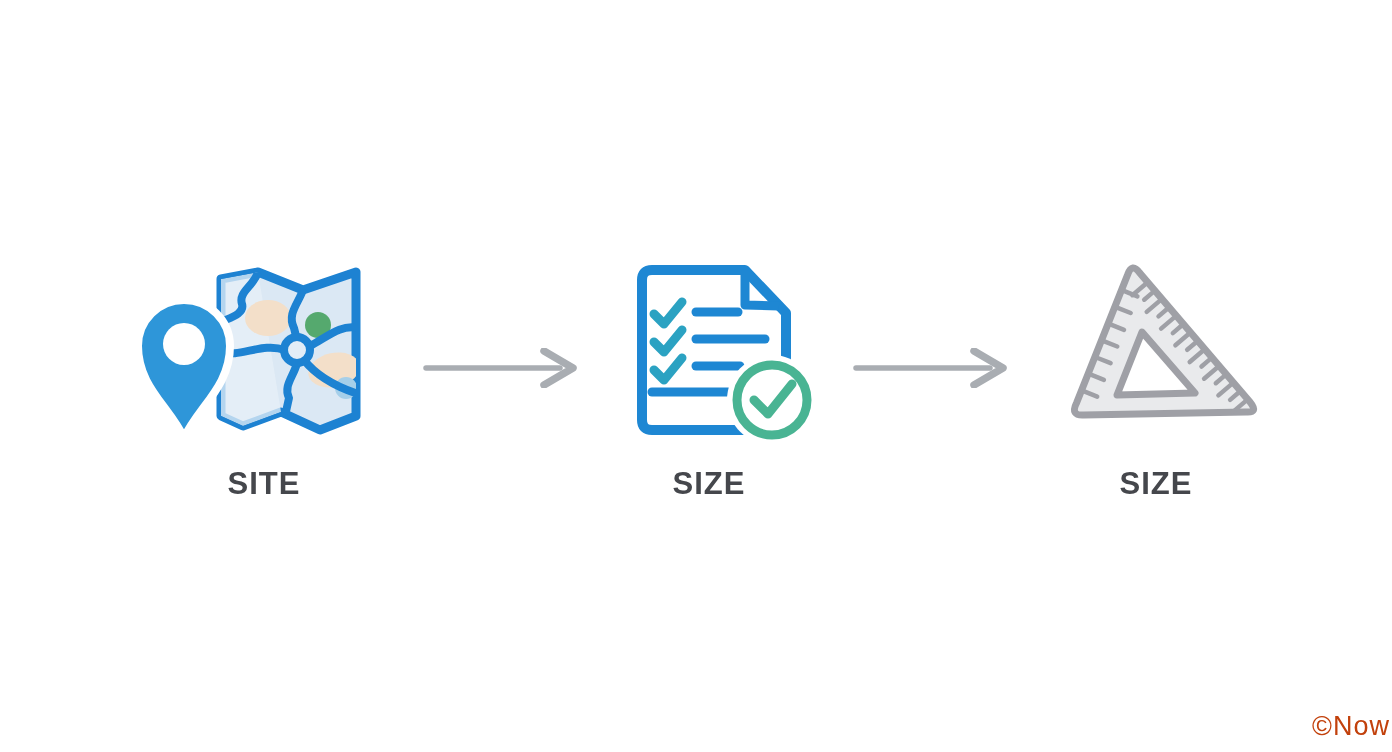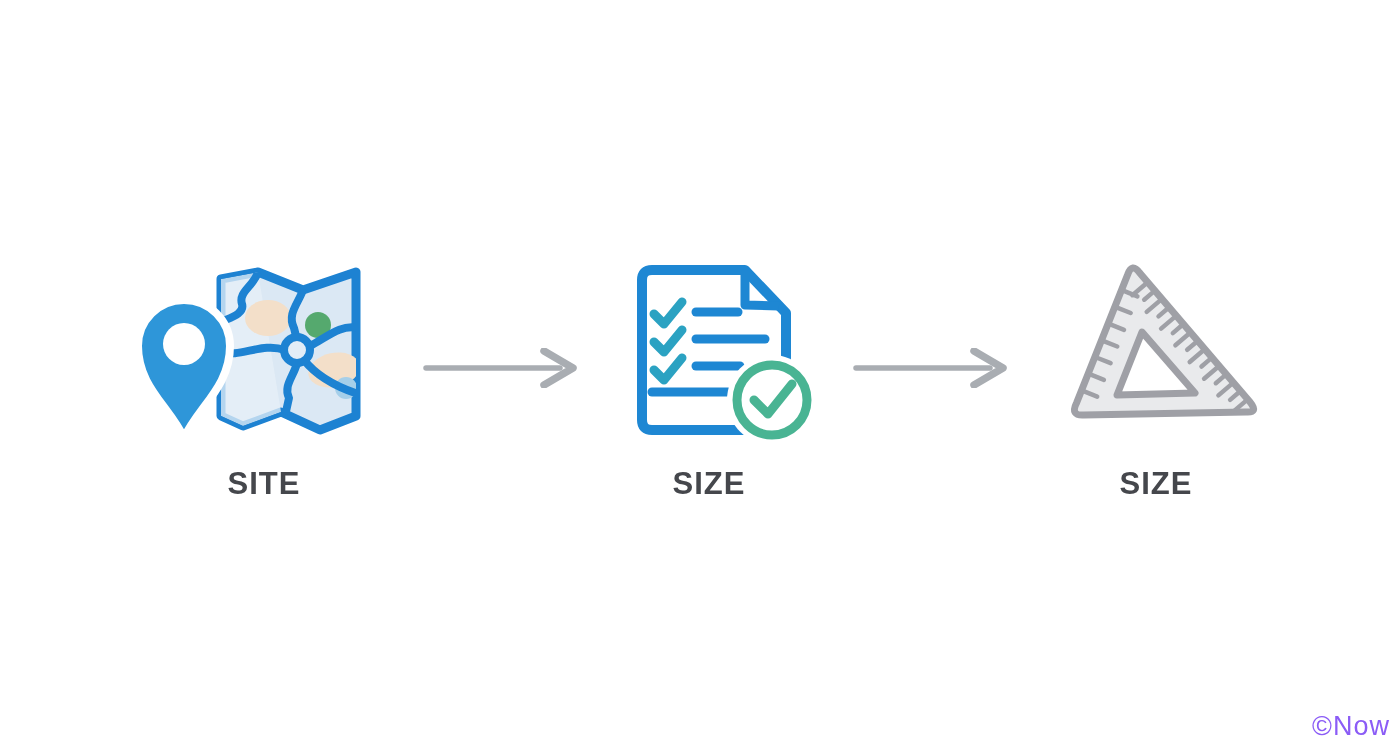--- a/index.html
+++ b/index.html
@@ -23,21 +23,21 @@
     white-space: nowrap;
   }
   .label-site  { left: 264px; }
   .label-codes { left: 709px; }
   .label-size  { left: 1156px; text-align: center; }
   .watermark {
     position: absolute;
     right: 2px;
     bottom: 10px;
     font-size: 27px;
-    color: #8b5cf6;
+    color: #c2410c;
     letter-spacing: 1px;
   }
 </style>
 </head>
 <body>
 
 <div class="stage">
 
   <div class="icon-box" style="left:134px; top:246px; width:262px; height:212px;">
     <svg width="262" height="212" viewBox="0 0 262 212">

